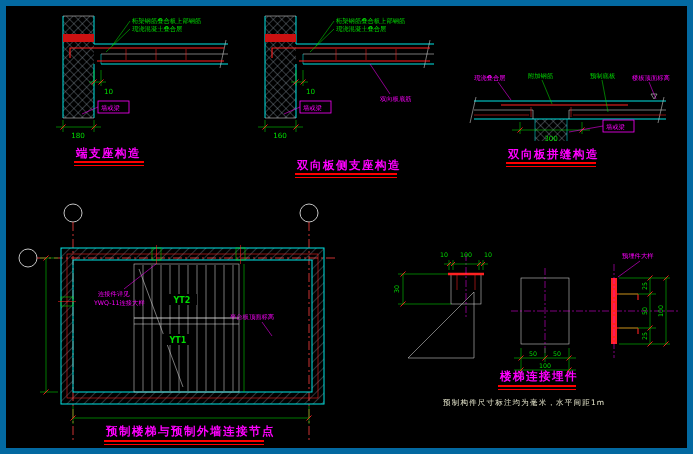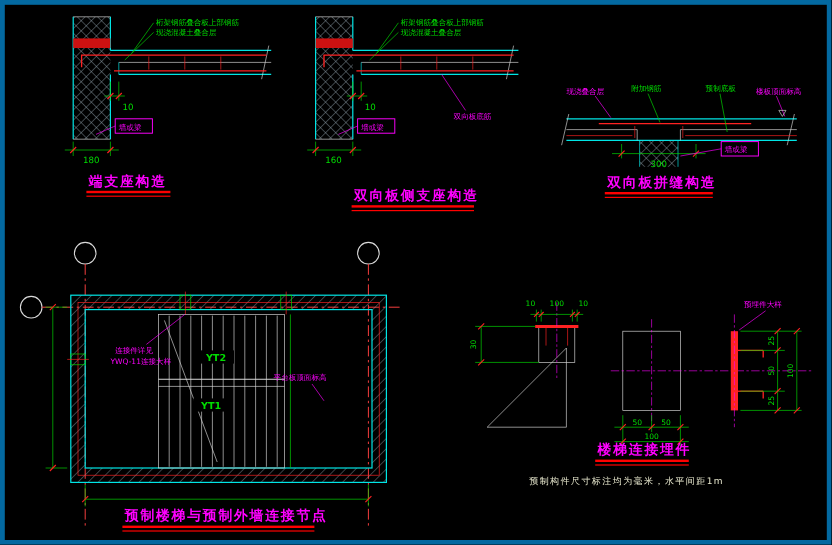--- a/index.html
+++ b/index.html
@@ -1,16 +1,16 @@
 <!DOCTYPE html>
 <html style="--bg: #000000; --line-cyan: #00e5e5; --line-red: #ff2222; --line-green: #00dd00; --line-magenta: #ff00ff; --line-white: #d8d8d8; --title: #ff00ff; --underline: #ff0000; --note: #e9e9cf;"><head>
 <meta charset="utf-8">
 <style>
   html,body{margin:0;padding:0;background:#000;}
-  .canvas{position:relative;width:693px;height:454px;background:var(--bg,#000);border:4px solid #0369a1;box-sizing:border-box;overflow:hidden;}
+  .canvas{position:relative;width:693px;height:454px;background:var(--bg,#000);border:6px solid #0369a1;box-sizing:border-box;overflow:hidden;}
   svg{display:block;}
   svg text{font-family:"DejaVu Sans",sans-serif;}
   .cy{stroke:var(--line-cyan,#00e5e5);stroke-width:1;fill:none}
   .wh{stroke:var(--line-white,#d8d8d8);stroke-width:.9;fill:none}
   .rd{stroke:var(--line-red,#ff2222);stroke-width:1.1;fill:none}
   .gr{stroke:var(--line-green,#00dd00);stroke-width:.9;fill:none}
   .mg{stroke:var(--line-magenta,#ff00ff);stroke-width:.8;fill:none}
   .tn{stroke-width:.55}
   .tk{stroke:var(--line-red,#ff2222);stroke-width:.9;fill:none}
   .ax{stroke:#ff4040;stroke-width:.8;stroke-dasharray:9 3 2 3;fill:none}

